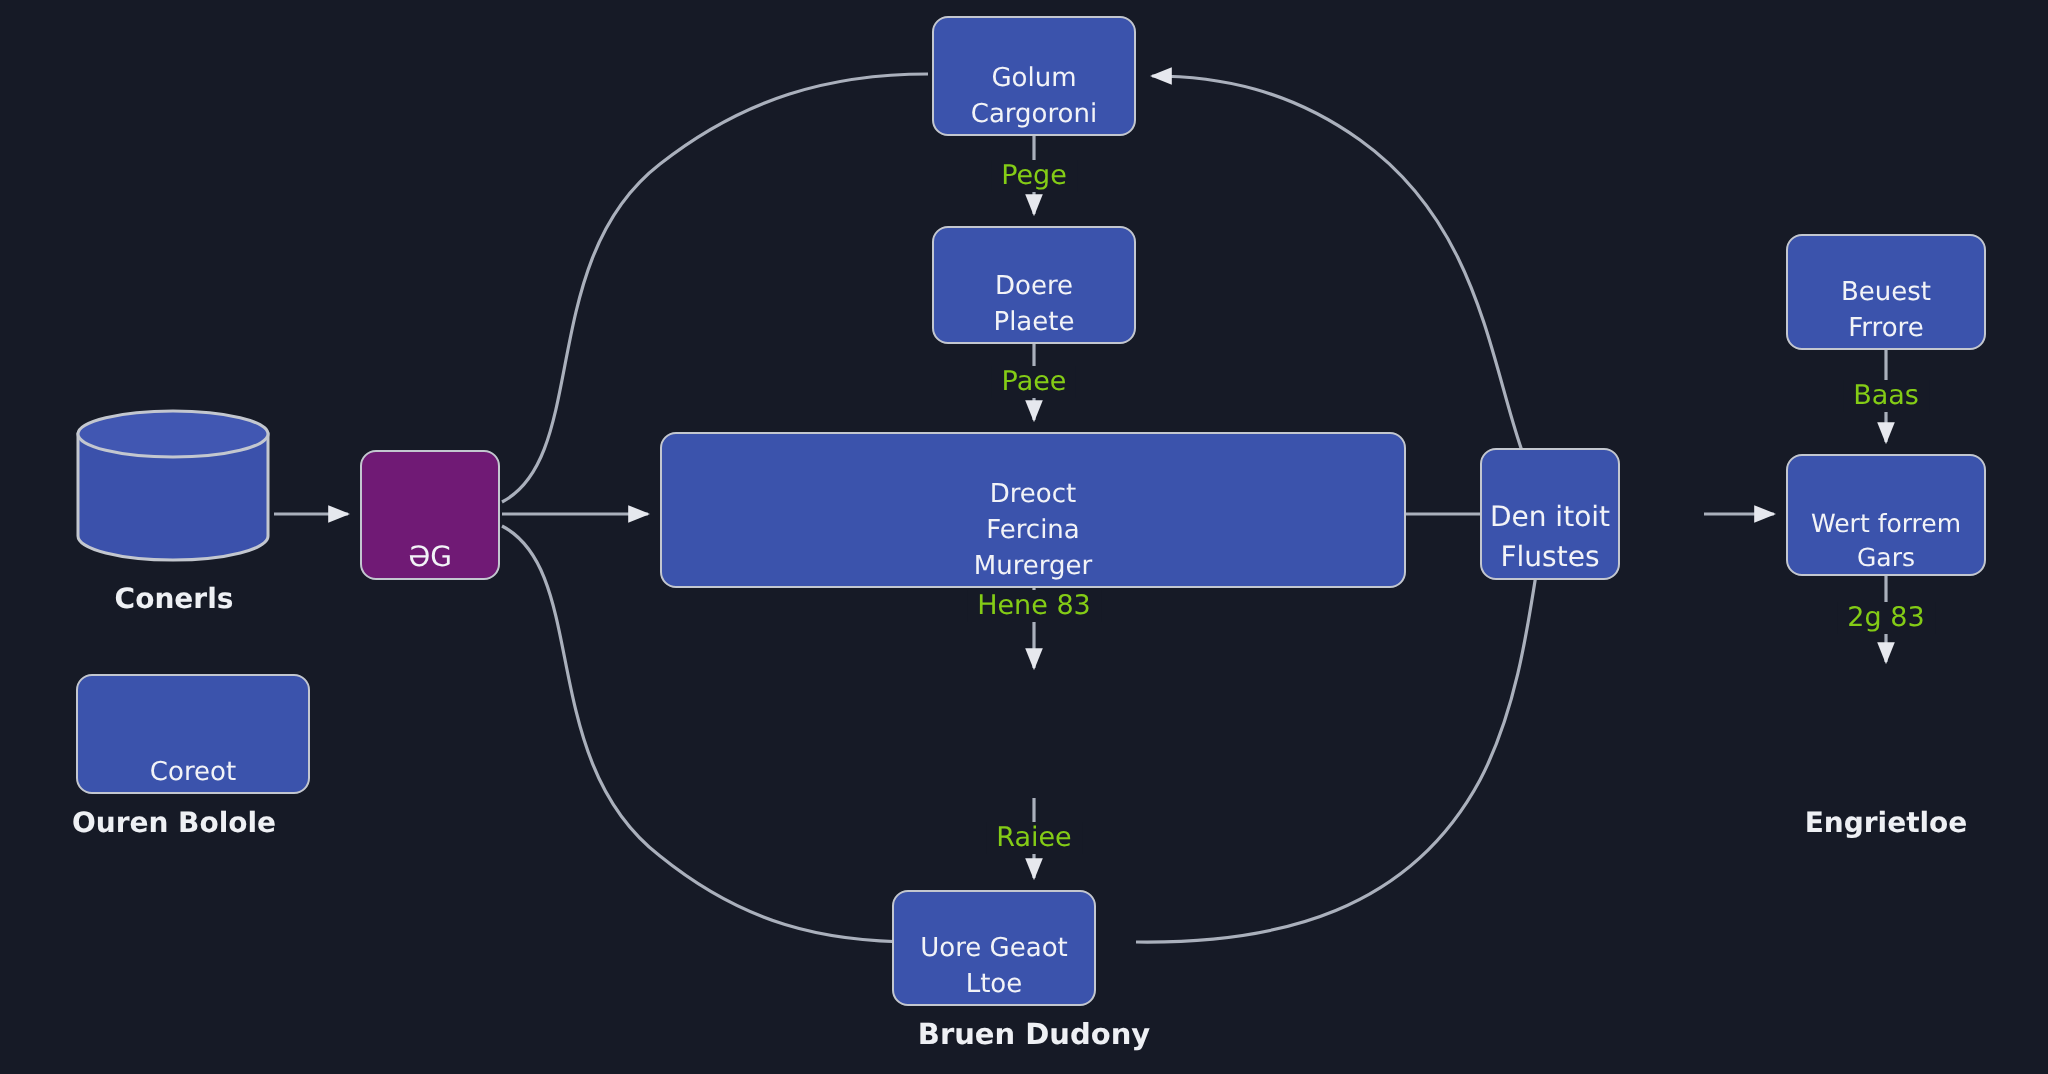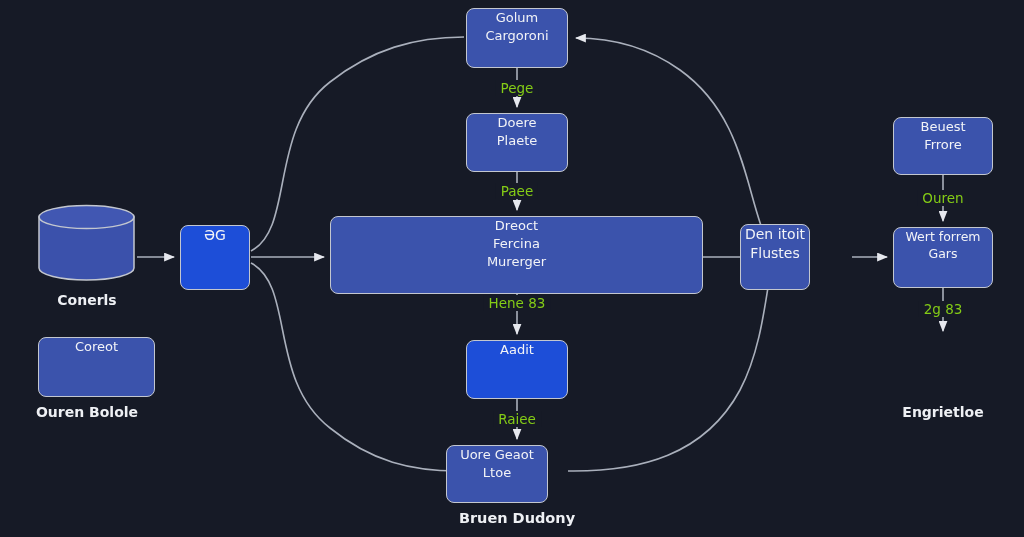--- a/index.html
+++ b/index.html
@@ -4,27 +4,27 @@
 <style>
   html,body { margin:0; padding:0; background:#0d0f16; }
   .stage {
     position:relative; width:1024px; height:537px;
     background:#161a26; overflow:hidden;
     font-family:"DejaVu Sans", sans-serif;
   }
   .edges { position:absolute; left:0; top:0; z-index:1; pointer-events:none; }
   .node {
     position:absolute; z-index:2;
-    display:flex; flex-direction:column; align-items:center; justify-content:flex-start;
+    display:flex; flex-direction:column; align-items:center; justify-content:flex-end;
     border:1.5px solid #c3c7cf; border-radius:8px;
     color:#f2f3f7; font-size:13px; line-height:1.38; text-align:center;
     box-sizing:border-box;
   }
   .blue      { background:#3b53ac; }
-  .lightblue { background:#1d4ed8; }
+  .lightblue { background:#701a75; }
   .node .ln { display:block; }
   .node-cyl { position:absolute; z-index:2; }
   .caption {
     position:absolute; z-index:3; transform:translateX(-50%);
     color:#eef0f4; font-weight:600; font-size:14px; white-space:nowrap;
   }
   .edge-label {
     position:absolute; z-index:3; transform:translate(-50%,-50%);
     color:#84cc16; font-size:13.5px; background:#161a26;
     padding:0 5px; white-space:nowrap;
@@ -69,23 +69,20 @@
     <span class="ln">Dreoct</span>
     <span class="ln">Fercina</span>
     <span class="ln">Murerger</span>
   </div>
 
   <div class="node blue" style="left:466px;top:113px;width:102px;height:59px">
     <span class="ln">Doere</span>
     <span class="ln">Plaete</span>
   </div>
 
-  <div class="node lightblue" style="left:466px;top:340px;width:102px;height:59px">
-    <span class="ln">Aadit</span>
-  </div>
 
   <div class="node blue" style="left:446px;top:445px;width:102px;height:58px">
     <span class="ln">Uore Geaot</span>
     <span class="ln">Ltoe</span>
   </div>
   <div class="caption big-label" style="left:517px;top:510px">Bruen Dudony</div>
 
   <div class="node-cyl" style="left:38px;top:204px;width:97px;height:78px">
     <svg width="97" height="78" viewBox="0 0 97 78">
       <path d="M1,13 L1,64 A47.5,12 0 0 0 96,64 L96,13 Z" fill="#3b51ab" stroke="#c3c7cf" stroke-width="1.5"></path>
@@ -117,16 +114,16 @@
     <span class="ln">Wert forrem</span>
     <span class="ln">Gars</span>
   </div>
 
   <div class="caption" style="left:943px;top:404px">Engrietloe</div>
 
   <div class="edge-label" style="left:517px;top:88px">Pege</div>
   <div class="edge-label" style="left:517px;top:191px">Paee</div>
   <div class="edge-label" style="left:517px;top:303px">Hene 83</div>
   <div class="edge-label" style="left:517px;top:419px">Raiee</div>
-  <div class="edge-label" style="left:943px;top:198px">Ouren</div>
+  <div class="edge-label" style="left:943px;top:198px">Baas</div>
   <div class="edge-label" style="left:943px;top:309px">2g 83</div>
 
 </div>
 
 </body></html>

